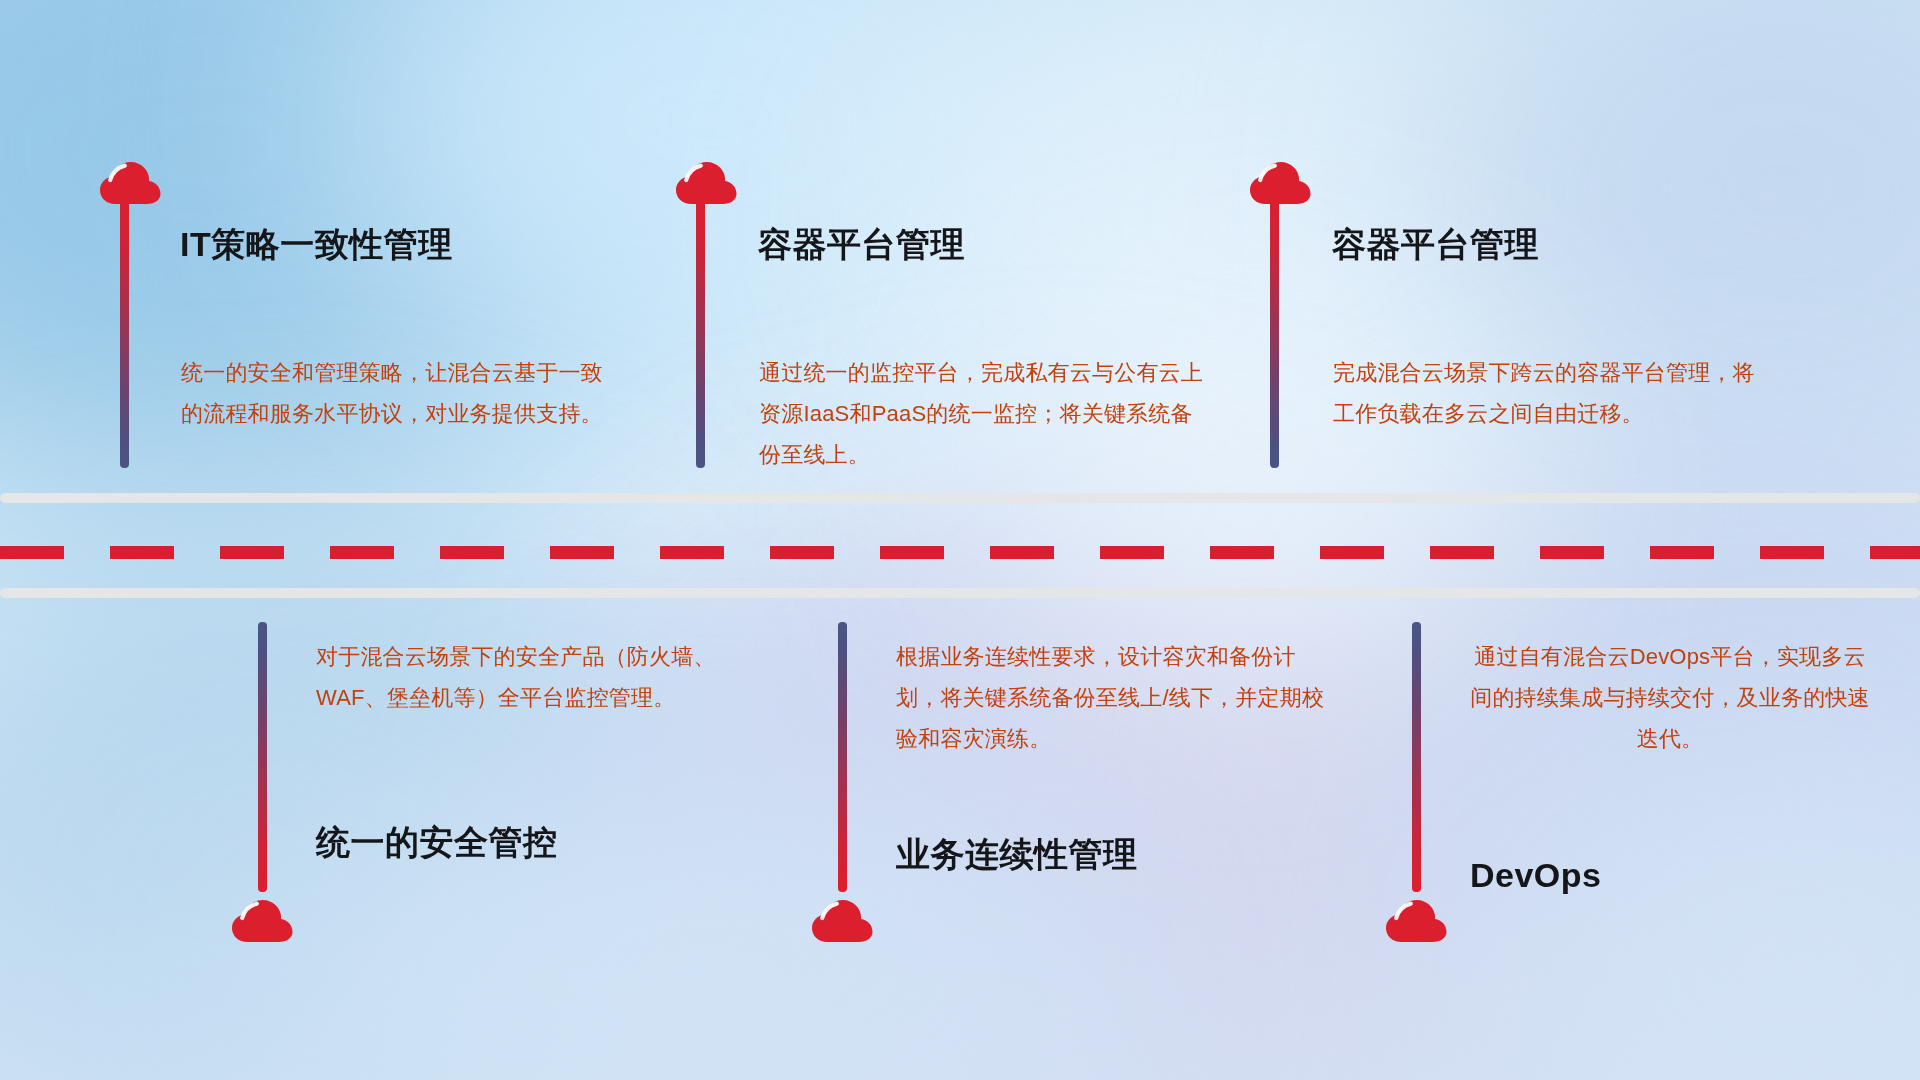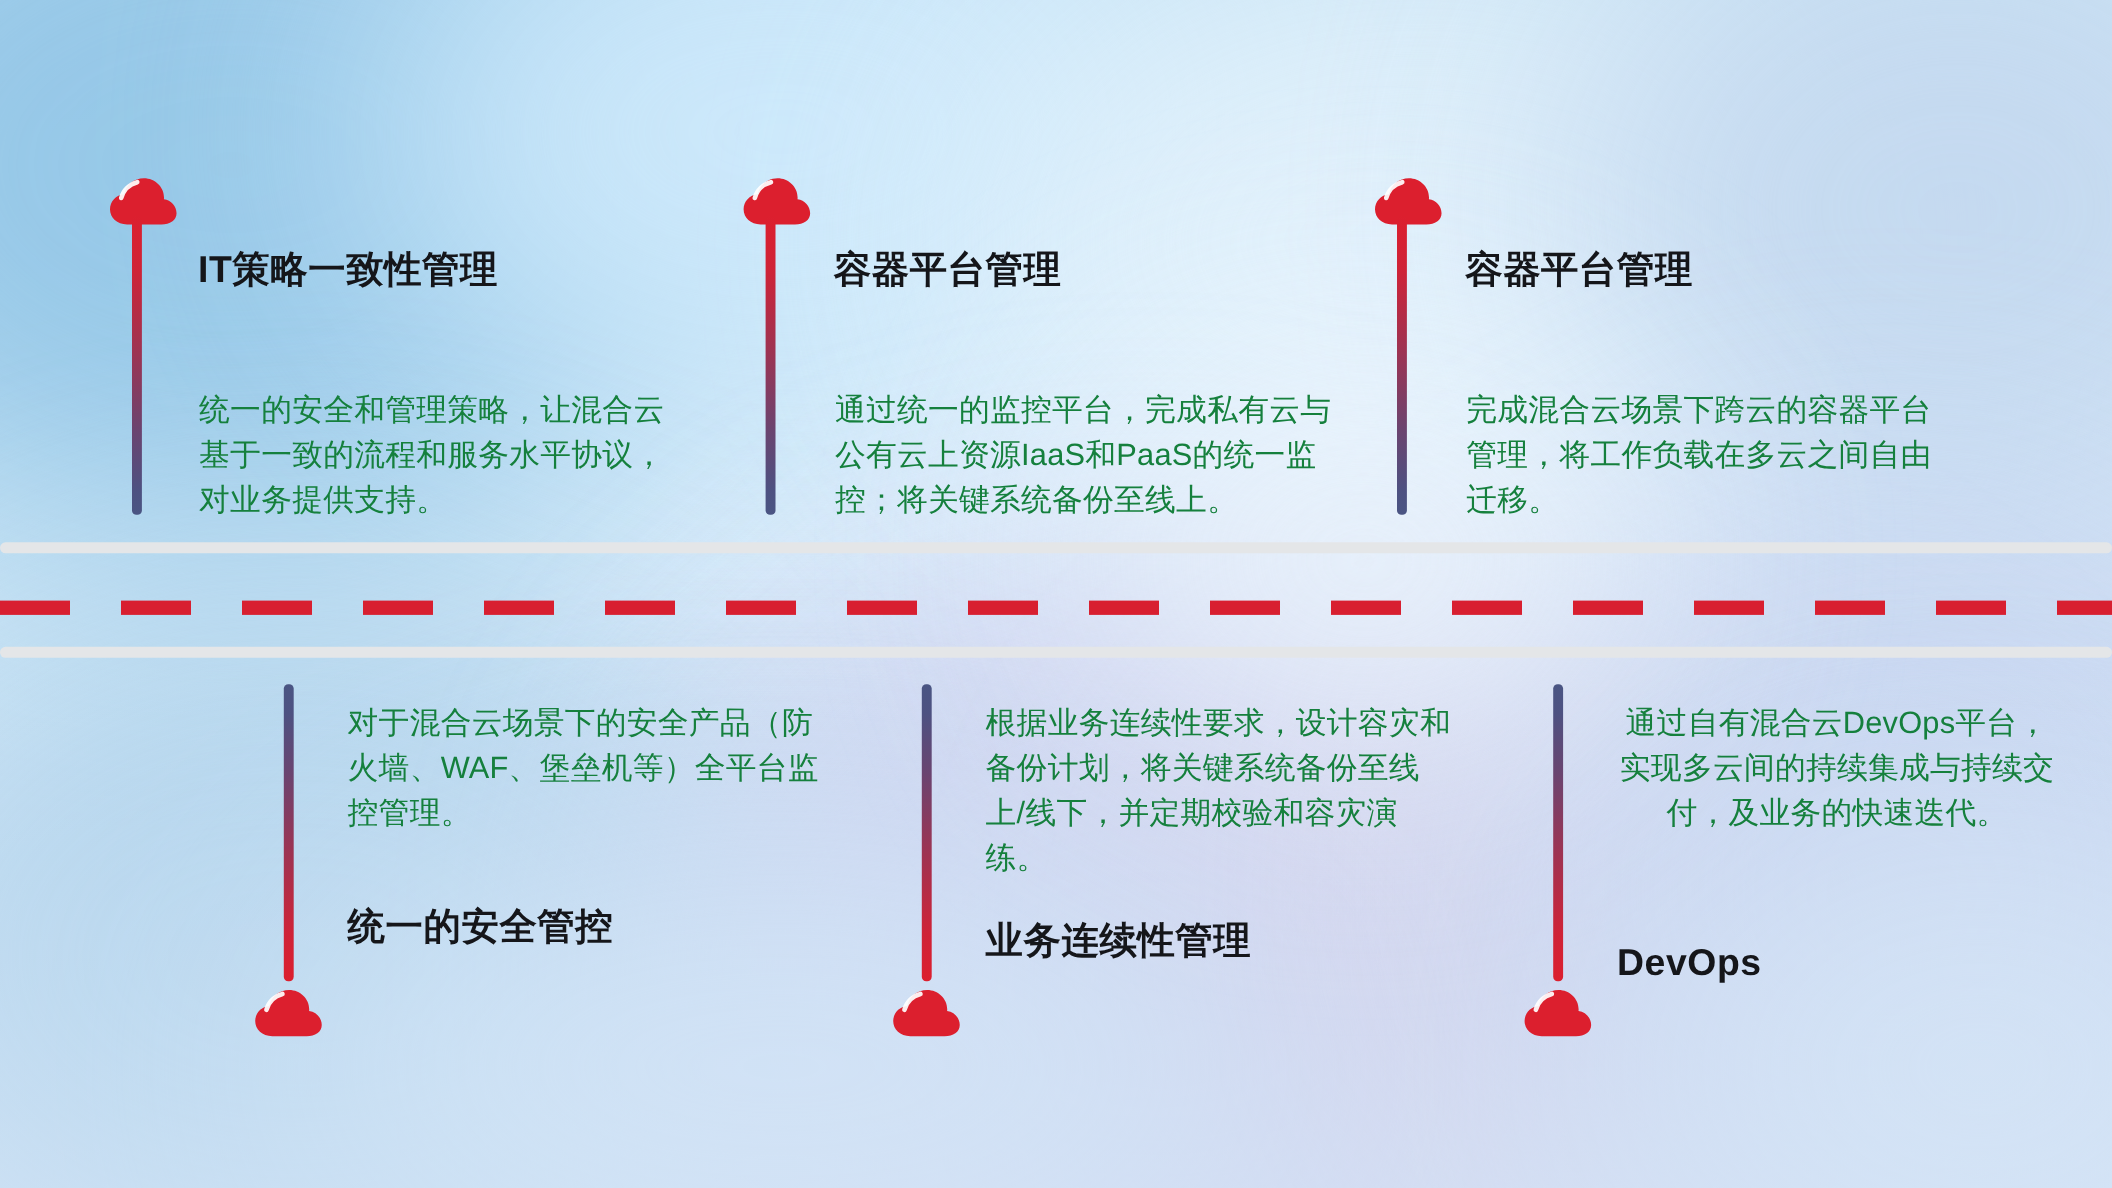--- a/index.html
+++ b/index.html
@@ -61,23 +61,23 @@
   .item-title {
     position:absolute;
     font-size:34px;
     font-weight:700;
     color:#15161a;
     white-space:nowrap;
     letter-spacing:.5px;
   }
   .item-body {
     position:absolute;
-    font-size:28px;
+    font-size:22px;
     line-height:41px;
-    color:#15803d;
+    color:#c2410c;
     letter-spacing:.2px;
   }
 </style>
 </head>
 <body>
 
 <div id="bg">
   <div class="bg-base"></div>
   <div class="blob blob-a"></div>
   <div class="blob blob-b"></div>

